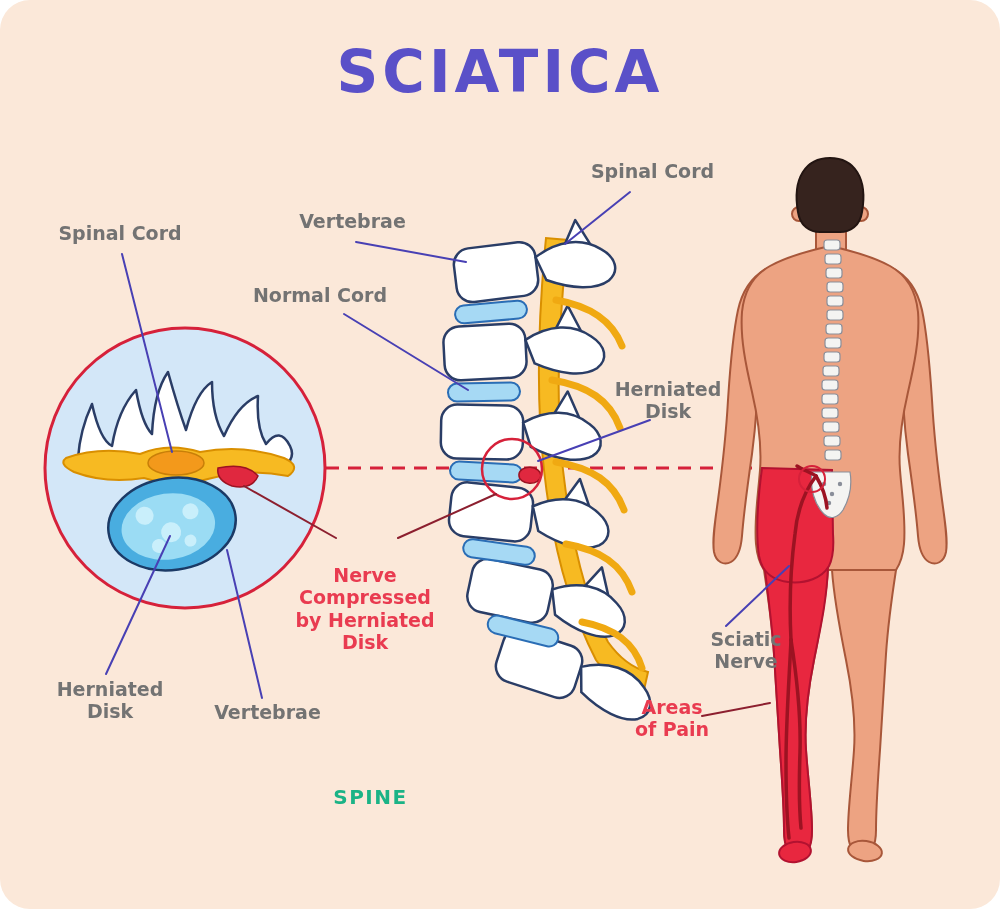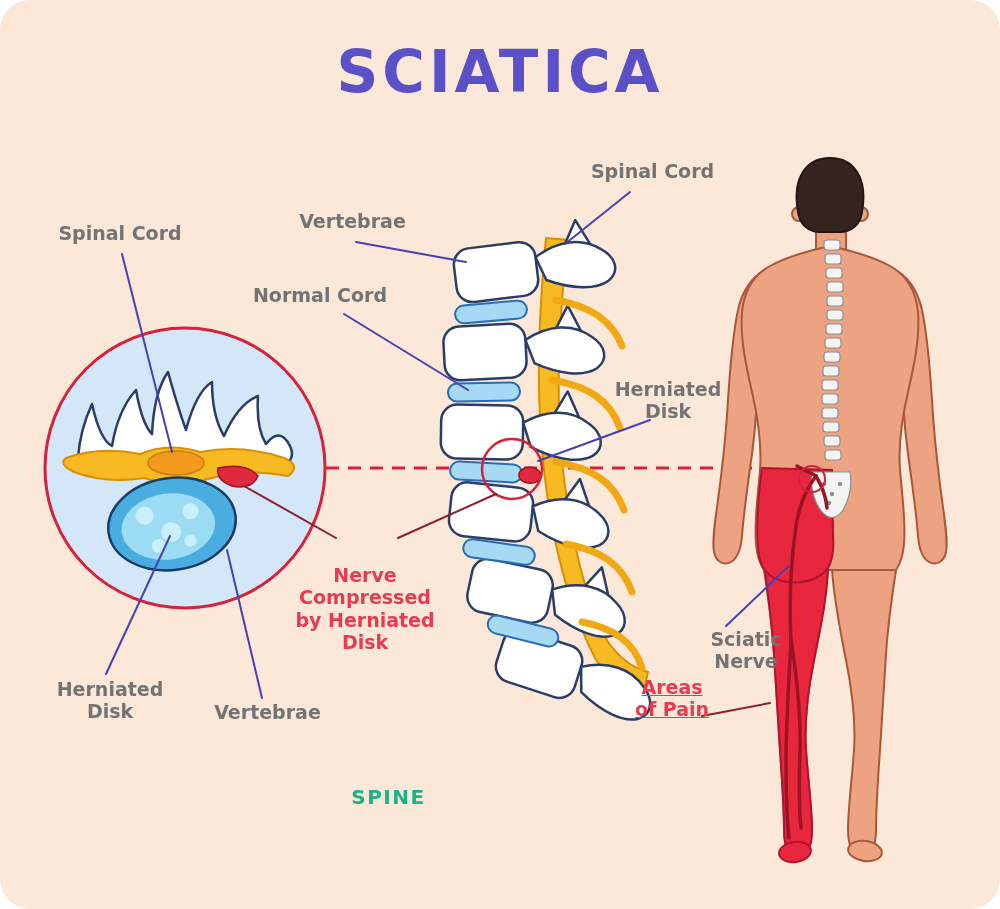--- a/index.html
+++ b/index.html
@@ -223,17 +223,17 @@
   <div class="title">SCIATICA</div>
 
   <div class="lbl" style="left:50px;  top:222px; width:140px;">Spinal Cord</div>
   <div class="lbl" style="left:285px; top:210px; width:135px;">Vertebrae</div>
   <div class="lbl" style="left:252px; top:284px; width:136px;">Normal Cord</div>
   <div class="lbl" style="left:580px; top:160px; width:145px;">Spinal Cord</div>
   <div class="lbl" style="left:612px; top:378px; width:112px;">Herniated Disk</div>
   <div class="lbl red" style="left:295px; top:542px; width:140px;margin-top:22px;">Nerve Compressed by Herniated Disk</div>
   <div class="lbl" style="left:50px;  top:678px; width:120px;">Herniated Disk</div>
   <div class="lbl" style="left:200px; top:701px; width:135px;">Vertebrae</div>
-  <div class="lbl green" style="left:336px; top:786px; width:105px;">SPINE</div>
+  <div class="lbl green" style="left:318px; top:786px; width:105px;">SPINE</div>
   <div class="lbl" style="left:660px; top:628px; width:84px;margin-left:44px;">Sciatic Nerve</div>
-  <div class="lbl red" style="left:631px; top:676px; width:82px;text-decoration:underline;">Areas of Pain</div>
+  <div class="lbl red" style="left:631px; top:696px; width:82px;">Areas of Pain</div>
 
 </div>
 
 </body></html>

